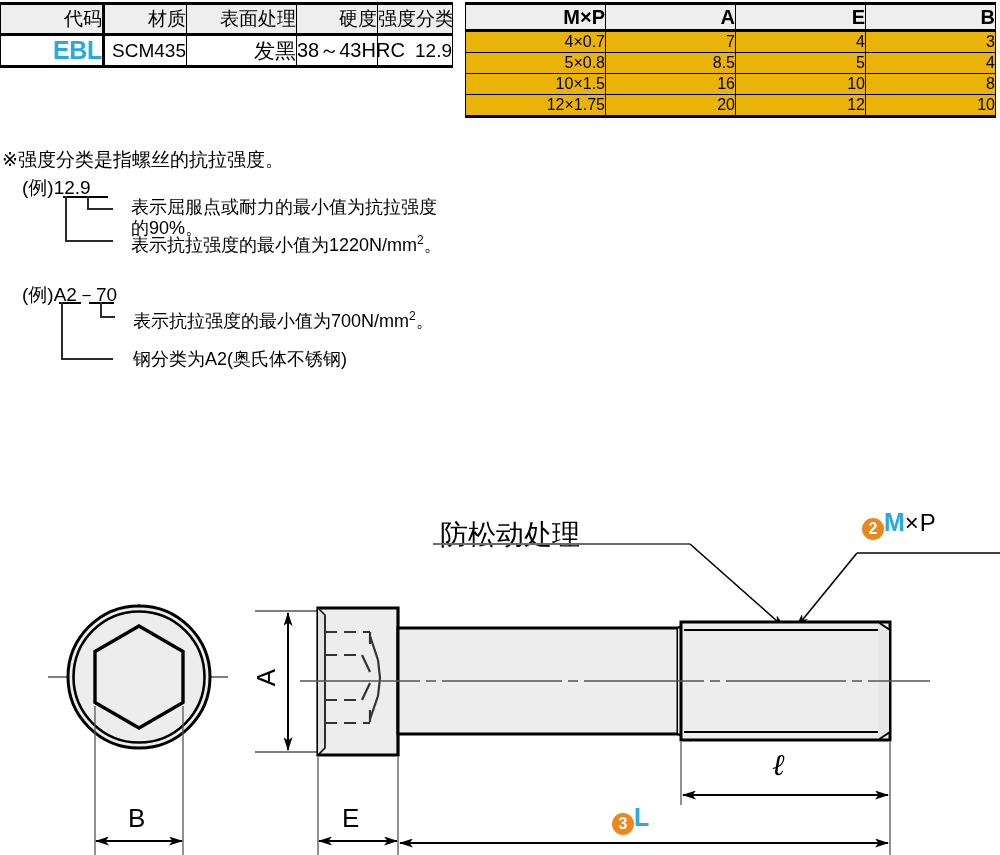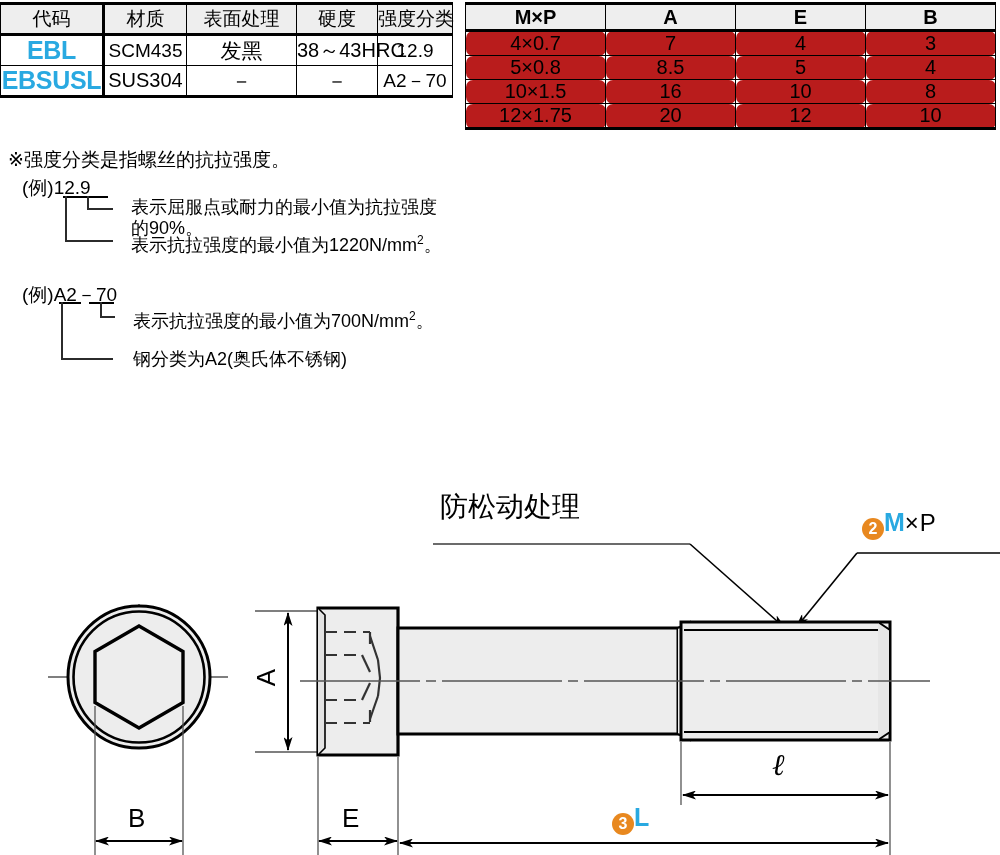--- a/index.html
+++ b/index.html
@@ -16,21 +16,21 @@
     overflow: hidden;
   }
 
   
   table {
     border-collapse: collapse;
     table-layout: fixed;
   }
   td, th {
     border: 1px solid #000;
-    text-align: center;
+    text-align: right;
     vertical-align: middle;
     padding: 0;
     font-weight: normal;
     white-space: nowrap;
   }
 
   
   #material-table {
     position: absolute;
     left: 0px;
@@ -76,24 +76,23 @@
     border-bottom: 3px solid #000;
   }
   #dim-table th {
     background: #eeeeee;
     font-size: 20px;
     font-weight: bold;
     height: 24px;
     border-bottom: 3px solid #000;
   }
   #dim-table td {
-    background: #b91c1c;
-    font-size: 20px;
+    background: #eab308;
+    font-size: 16px;
     height: 20px;
-    border-radius: 7px;
   }
 
   
   .note-line {
     position: absolute;
     font-size: 19px;
     line-height: 23px;
     white-space: nowrap;
   }
   .note-sub {
@@ -131,20 +130,21 @@
     height: 855px;
     pointer-events: none;
   }
 
   .draw-label {
     position: absolute;
     white-space: nowrap;
   }
   .label-cn {
     font-size: 28px;
+    margin-top: 28px;
   }
   .badge {
     display: inline-block;
     width: 22px;
     height: 22px;
     line-height: 22px;
     border-radius: 50%;
     background: #e8881f;
     color: #ffffff;
     font-size: 16px;
@@ -196,27 +196,20 @@
     </tr>
   </thead>
   <tbody>
     <tr>
       <td class="code-cell">EBL</td>
       <td class="mid">SCM435</td>
       <td>发黑</td>
       <td class="tiny">38～43HRC</td>
       <td class="mid">12.9</td>
     </tr>
-    <tr>
-      <td class="code-cell">EBSUSL</td>
-      <td class="tiny">SUS304</td>
-      <td>－</td>
-      <td>－</td>
-      <td class="mid">A2－70</td>
-    </tr>
   </tbody>
 </table>
 
 <table id="dim-table">
   <colgroup>
     <col style="width:140px">
       <col style="width:130px">
       <col style="width:130px">
       <col style="width:130px">
   </colgroup>
@@ -249,21 +242,21 @@
     </tr>
     <tr>
       <td>12×1.75</td>
       <td>20</td>
       <td>12</td>
       <td>10</td>
     </tr>
   </tbody>
 </table>
 
-<div class="note-line" style="left:8px; top:148px;">※强度分类是指螺丝的抗拉强度。</div>
+<div class="note-line" style="left:2px; top:148px;">※强度分类是指螺丝的抗拉强度。</div>
 
 <div class="note-line" style="left:22px; top:176px;">
   <span>(例)</span><span>12.9</span>
 </div>
 
 <div class="underline" style="left:63px; top:196px; width:45px;"></div>
 
 <div class="rule-v" style="left:65px; top:196px; height:46px;"></div>
 <div class="rule-h" style="left:65px; top:240px; width:48px;"></div>
 <div class="rule-v" style="left:87px; top:196px; height:14px;"></div>

